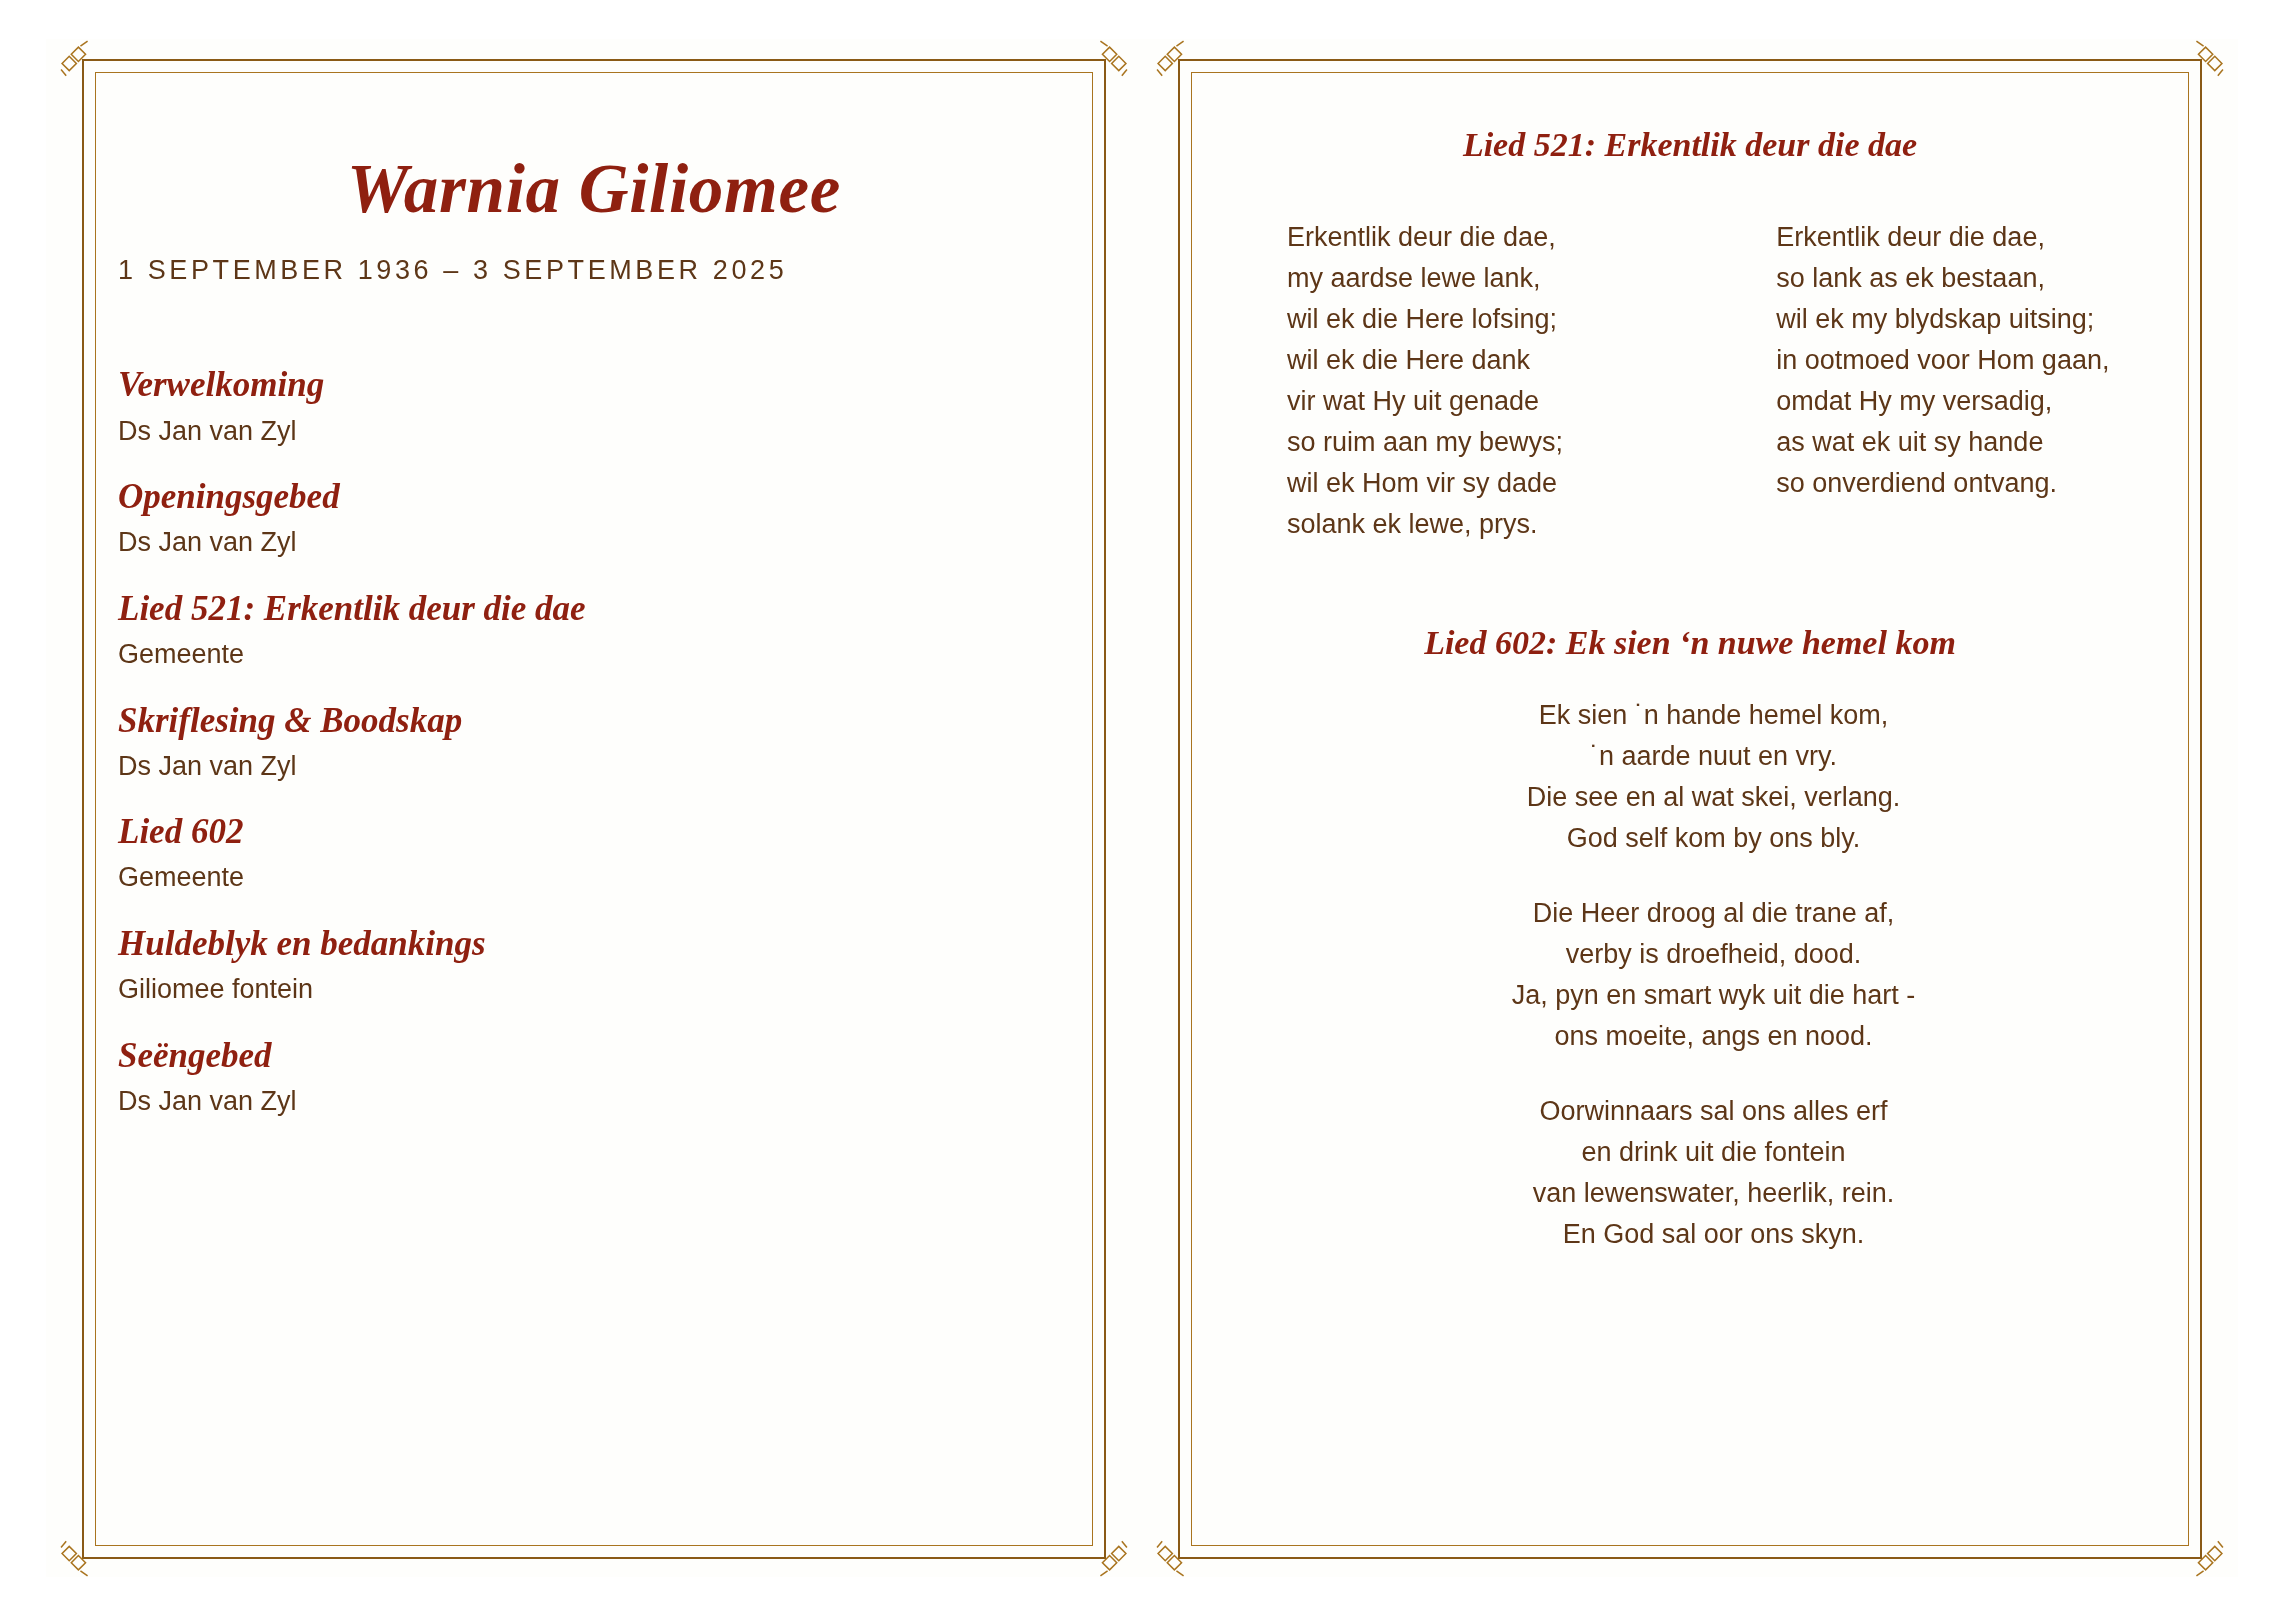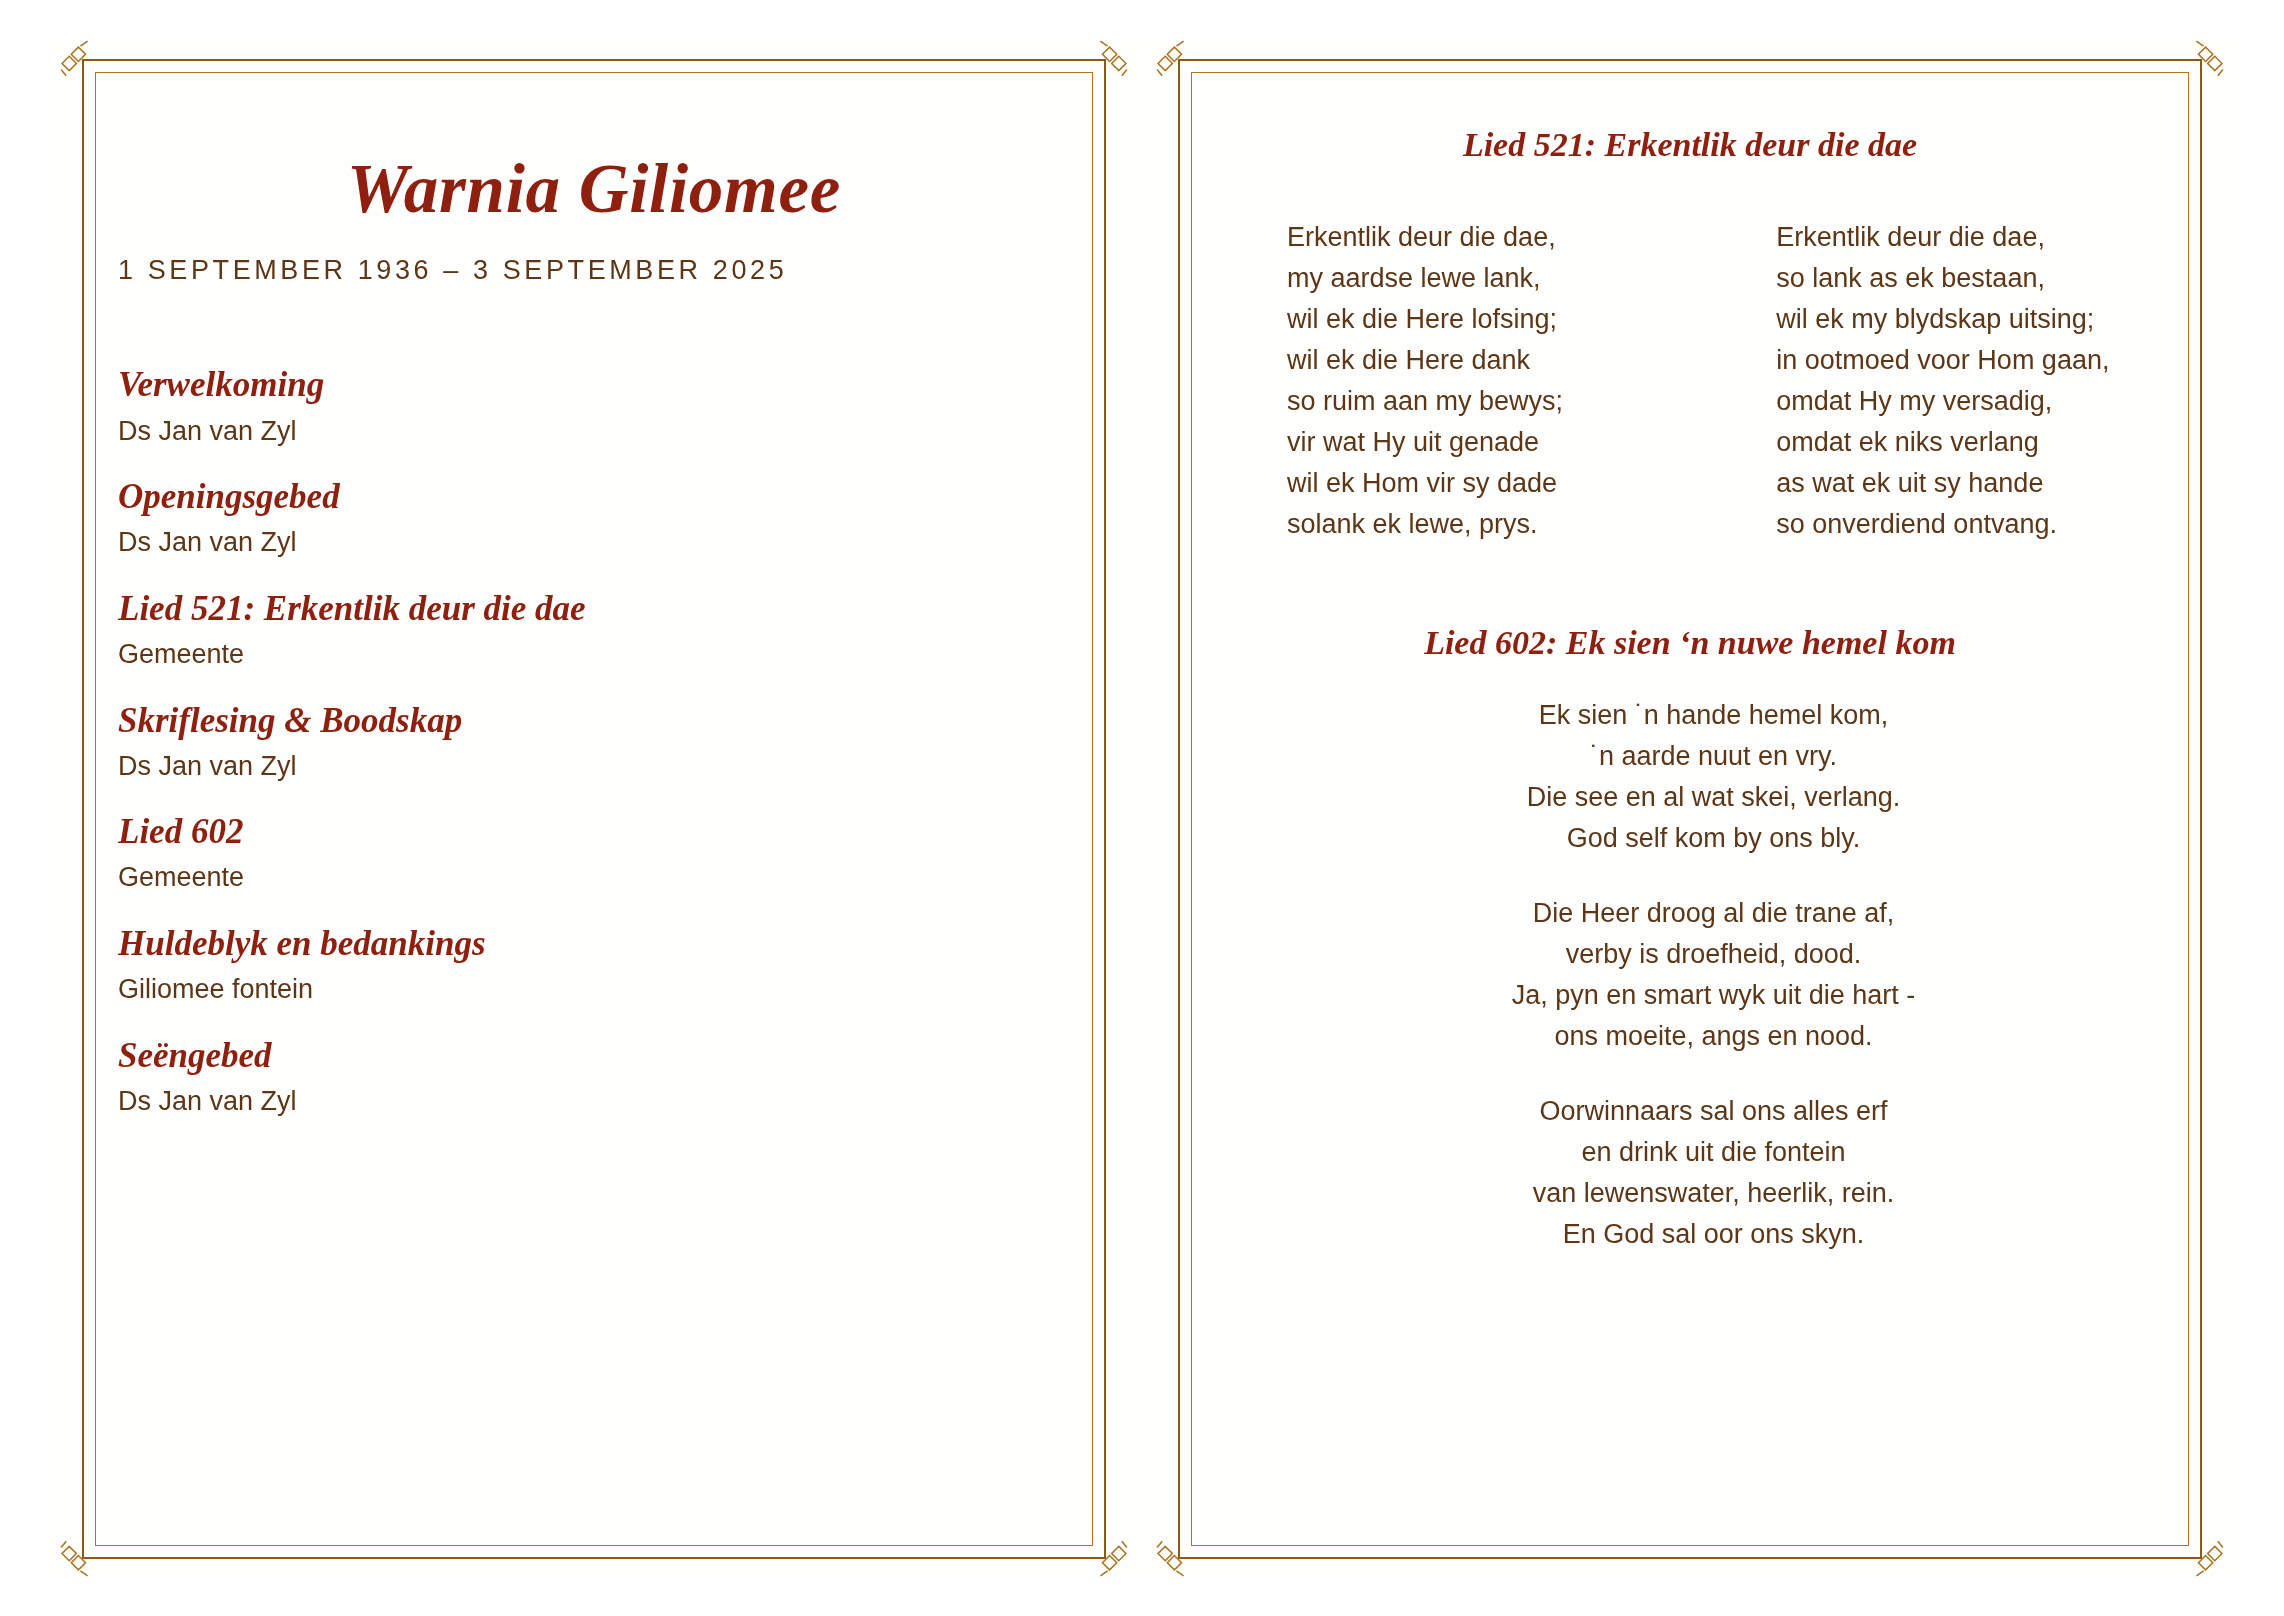--- a/index.html
+++ b/index.html
@@ -275,32 +275,31 @@
     <div class="page-content">
 
       <div class="hymn-heading hymn1-heading">Lied 521: Erkentlik deur die dae</div>
 
       <div class="two-col">
         <div class="col">
           <div class="verse-line">Erkentlik deur die dae,</div>
           <div class="verse-line">my aardse lewe lank,</div>
           <div class="verse-line">wil ek die Here lofsing;</div>
           <div class="verse-line">wil ek die Here dank</div>
+          <div class="verse-line">vir wat Hy uit genade</div>
           <div class="verse-line">so ruim aan my bewys;</div>
-          <div class="verse-line">vir wat Hy uit genade</div>
           <div class="verse-line">wil ek Hom vir sy dade</div>
           <div class="verse-line">solank ek lewe, prys.</div>
         </div>
         <div class="col">
           <div class="verse-line">Erkentlik deur die dae,</div>
           <div class="verse-line">so lank as ek bestaan,</div>
           <div class="verse-line">wil ek my blydskap uitsing;</div>
           <div class="verse-line">in ootmoed voor Hom gaan,</div>
           <div class="verse-line">omdat Hy my versadig,</div>
-          <div class="verse-line">omdat ek niks verlang</div>
           <div class="verse-line">as wat ek uit sy hande</div>
           <div class="verse-line">so onverdiend ontvang.</div>
         </div>
       </div>
 
       <div class="hymn-heading hymn2-heading">Lied 602: Ek sien ‘n nuwe hemel kom</div>
 
       <div class="centered-verses">
         <div class="verse-block">
           <div class="verse-line">Ek sien ˙n hande hemel kom,</div>

